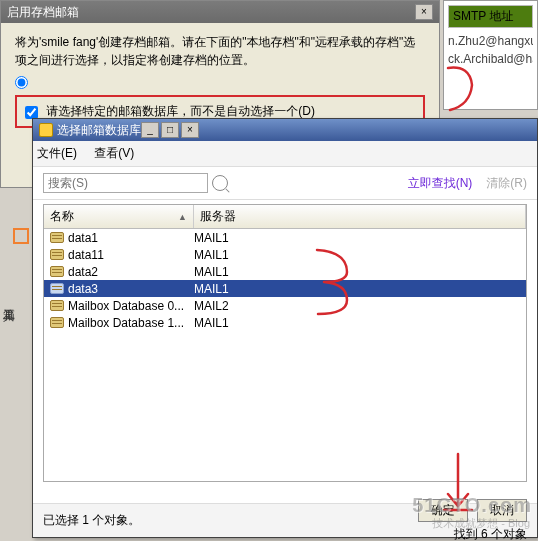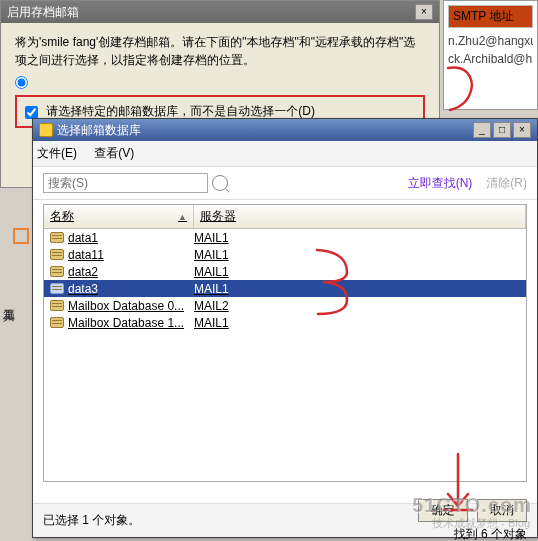--- a/index.html
+++ b/index.html
@@ -12,39 +12,39 @@
 .desc { line-height: 18px; margin-bottom: 6px; }
 .radio-row { margin: 4px 0; }
 .radio-row input { vertical-align: middle; margin-right: 4px; }
 .red-box { border: 2px solid #d4292e; padding: 6px 8px; margin: 6px 0; }
 .red-box input[type=checkbox] { vertical-align: middle; margin-right: 5px; }
 .browse-row { text-align: right; margin-top: 6px; }
 .browse-btn { background: #ece9d8; border: 1px solid #888; padding: 2px 10px; }
 
 
 .right-peek { position: absolute; right: 0; top: 0; width: 95px; height: 110px; background: #fff; border: 1px solid #999; padding: 4px; }
-.smtp-hdr { background: #c2410c; border: 1px solid #bbb; padding: 2px 4px; margin-bottom: 4px; }
+.smtp-hdr { background: #4d7c0f; border: 1px solid #bbb; padding: 2px 4px; margin-bottom: 4px; }
 .mail-line { color: #444; white-space: nowrap; overflow: hidden; padding: 2px 0; }
 
 
 .child-dlg { position: absolute; left: 32px; top: 118px; width: 506px; height: 420px; background: #fff; border: 1px solid #404040; box-shadow: 2px 2px 4px rgba(0,0,0,.3); }
-.child-title { background: linear-gradient(#6f90c8,#3b5998); color: #fff; padding: 3px 6px; display: flex; justify-content: space-between; align-items: center; height: 22px; }
+.child-title { background: linear-gradient(#6f90c8,#3b5998); color: #fff; padding: 3px 6px; display: flex; align-items: center; height: 22px; }
 .title-icon { width: 14px; height: 14px; background: #ffd040; border: 1px solid #b58a00; display: inline-block; margin-right: 4px; vertical-align: middle; border-radius: 2px; }
 .win-btns { display: flex; gap: 2px; }
 .win-btn { width: 18px; height: 16px; background: #d4d0c8; border: 1px solid #888; font-size: 10px; line-height: 14px; text-align: center; cursor: pointer; color:#000; }
 .menubar { background: #f4f4f4; padding: 4px 4px; border-bottom: 1px solid #ddd; }
 .menu-item { margin-right: 14px; cursor: pointer; }
 .searchbar { display: flex; align-items: center; padding: 6px 10px; border-bottom: 1px solid #ddd; background: #fff; }
 .search-inp { flex: 0 0 150px; border: 1px solid #aaa; padding: 2px 4px; height: 20px; }
 .search-ico { width: 16px; height: 16px; border: 1px solid #888; border-radius: 50%; margin-left: 4px; position: relative; }
 .search-ico::after { content: ""; position: absolute; width: 5px; height: 1px; background: #888; bottom: -1px; right: -3px; transform: rotate(45deg); }
 .sp { flex: 1; }
 .link { color: #6d28d9; margin-left: 14px; cursor: pointer; }
 .link.dis { color: #aaa; }
-.table-wrap { border: 1px solid #aaa; margin: 4px 10px; height: 278px; background: #fff; overflow: hidden; text-decoration: underline;}
+.table-wrap { border: 1px solid #aaa; margin: 4px 10px; height: 278px; background: #fff; overflow: hidden;}
 .tbl-head { display: flex; background: linear-gradient(#fdfdfd,#ece9d8); border-bottom: 1px solid #bbb; }
 .th { padding: 3px 6px; border-right: 1px solid #ccc; }
 .th.c1 { width: 150px; display:flex; justify-content:space-between; align-items:center;}
 .th.c2 { flex: 1; }
 .sort-ar { font-size: 9px; color: #666; }
 .tbl-body .row { display: flex; padding: 1px 6px; align-items: center; height: 17px; cursor:pointer;}
 .row .c1 { width: 144px; display: flex; align-items: center; }
 .row .c2 { flex: 1; }
 .db-ico { width: 14px; height: 11px; background: #e0c878; border: 1px solid #9a7a30; border-radius: 2px; margin-right: 4px; flex-shrink: 0; position:relative; }
 .db-ico::before{content:"";position:absolute;left:1px;top:2px;width:10px;height:1px;background:#9a7a30;box-shadow:0 3px #9a7a30;}

